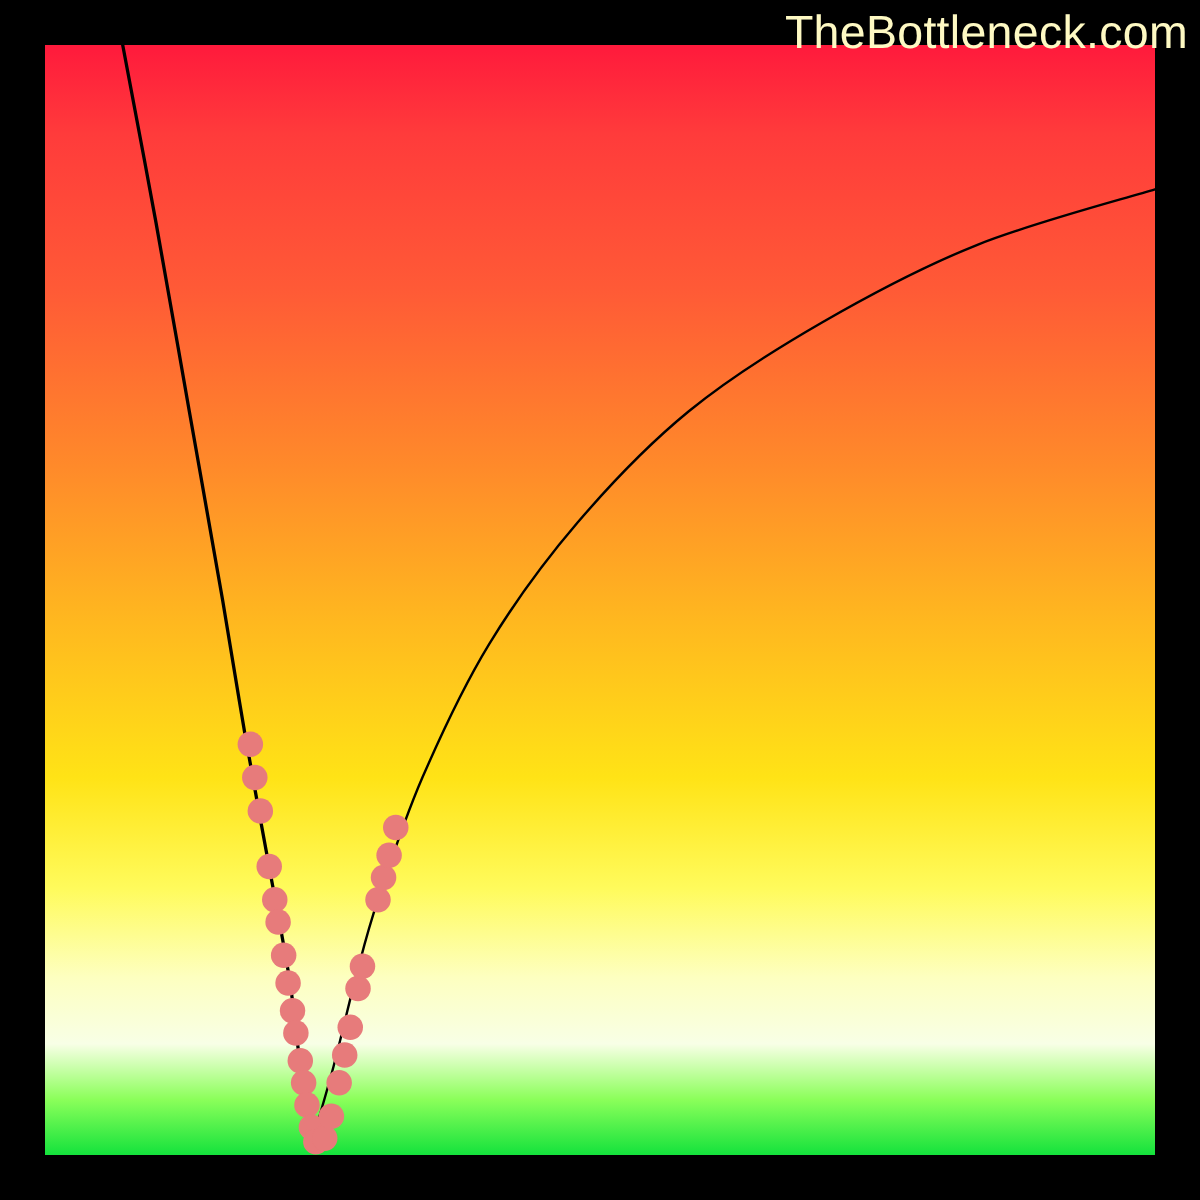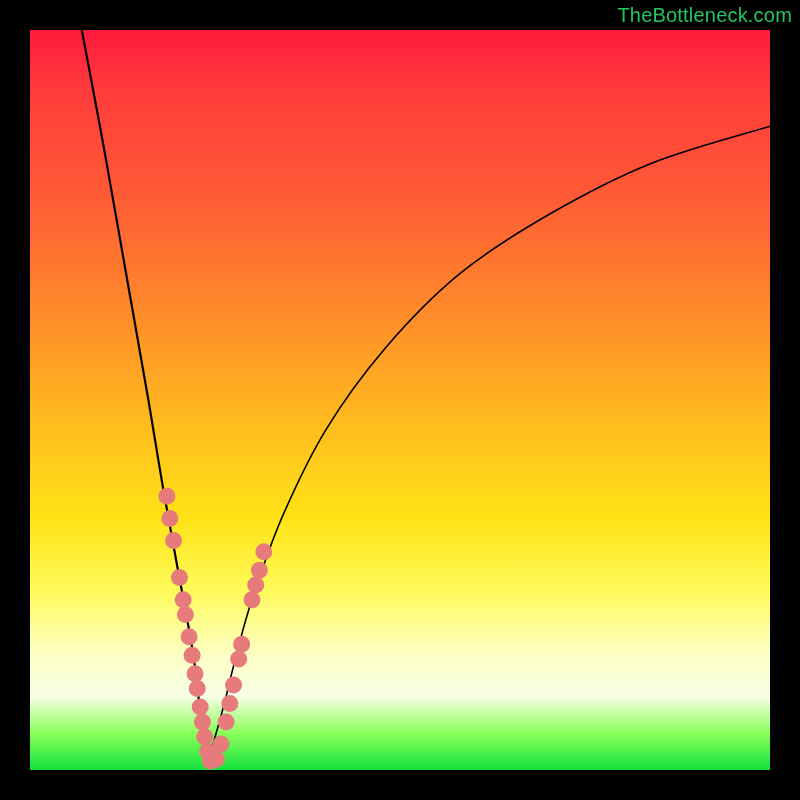--- a/index.html
+++ b/index.html
@@ -38,22 +38,22 @@
       #fdffc0 84%,
       #f8ffe6 90%,
       #8bff5a 95%,
       #14e23c 100%
     );
   }
   .watermark {
     position: absolute;
     top: 4px;
     right: 8px;
-    color: #22c55e;
-    font-size: 20px;
+    color: #fef9c3;
+    font-size: 31px;
     letter-spacing: 0.2px;
     user-select: none;
   }
   svg.overlay {
     position: absolute;
     left: 30px;
     top: 30px;
     width: 740px;
     height: 740px;
     overflow: visible;

